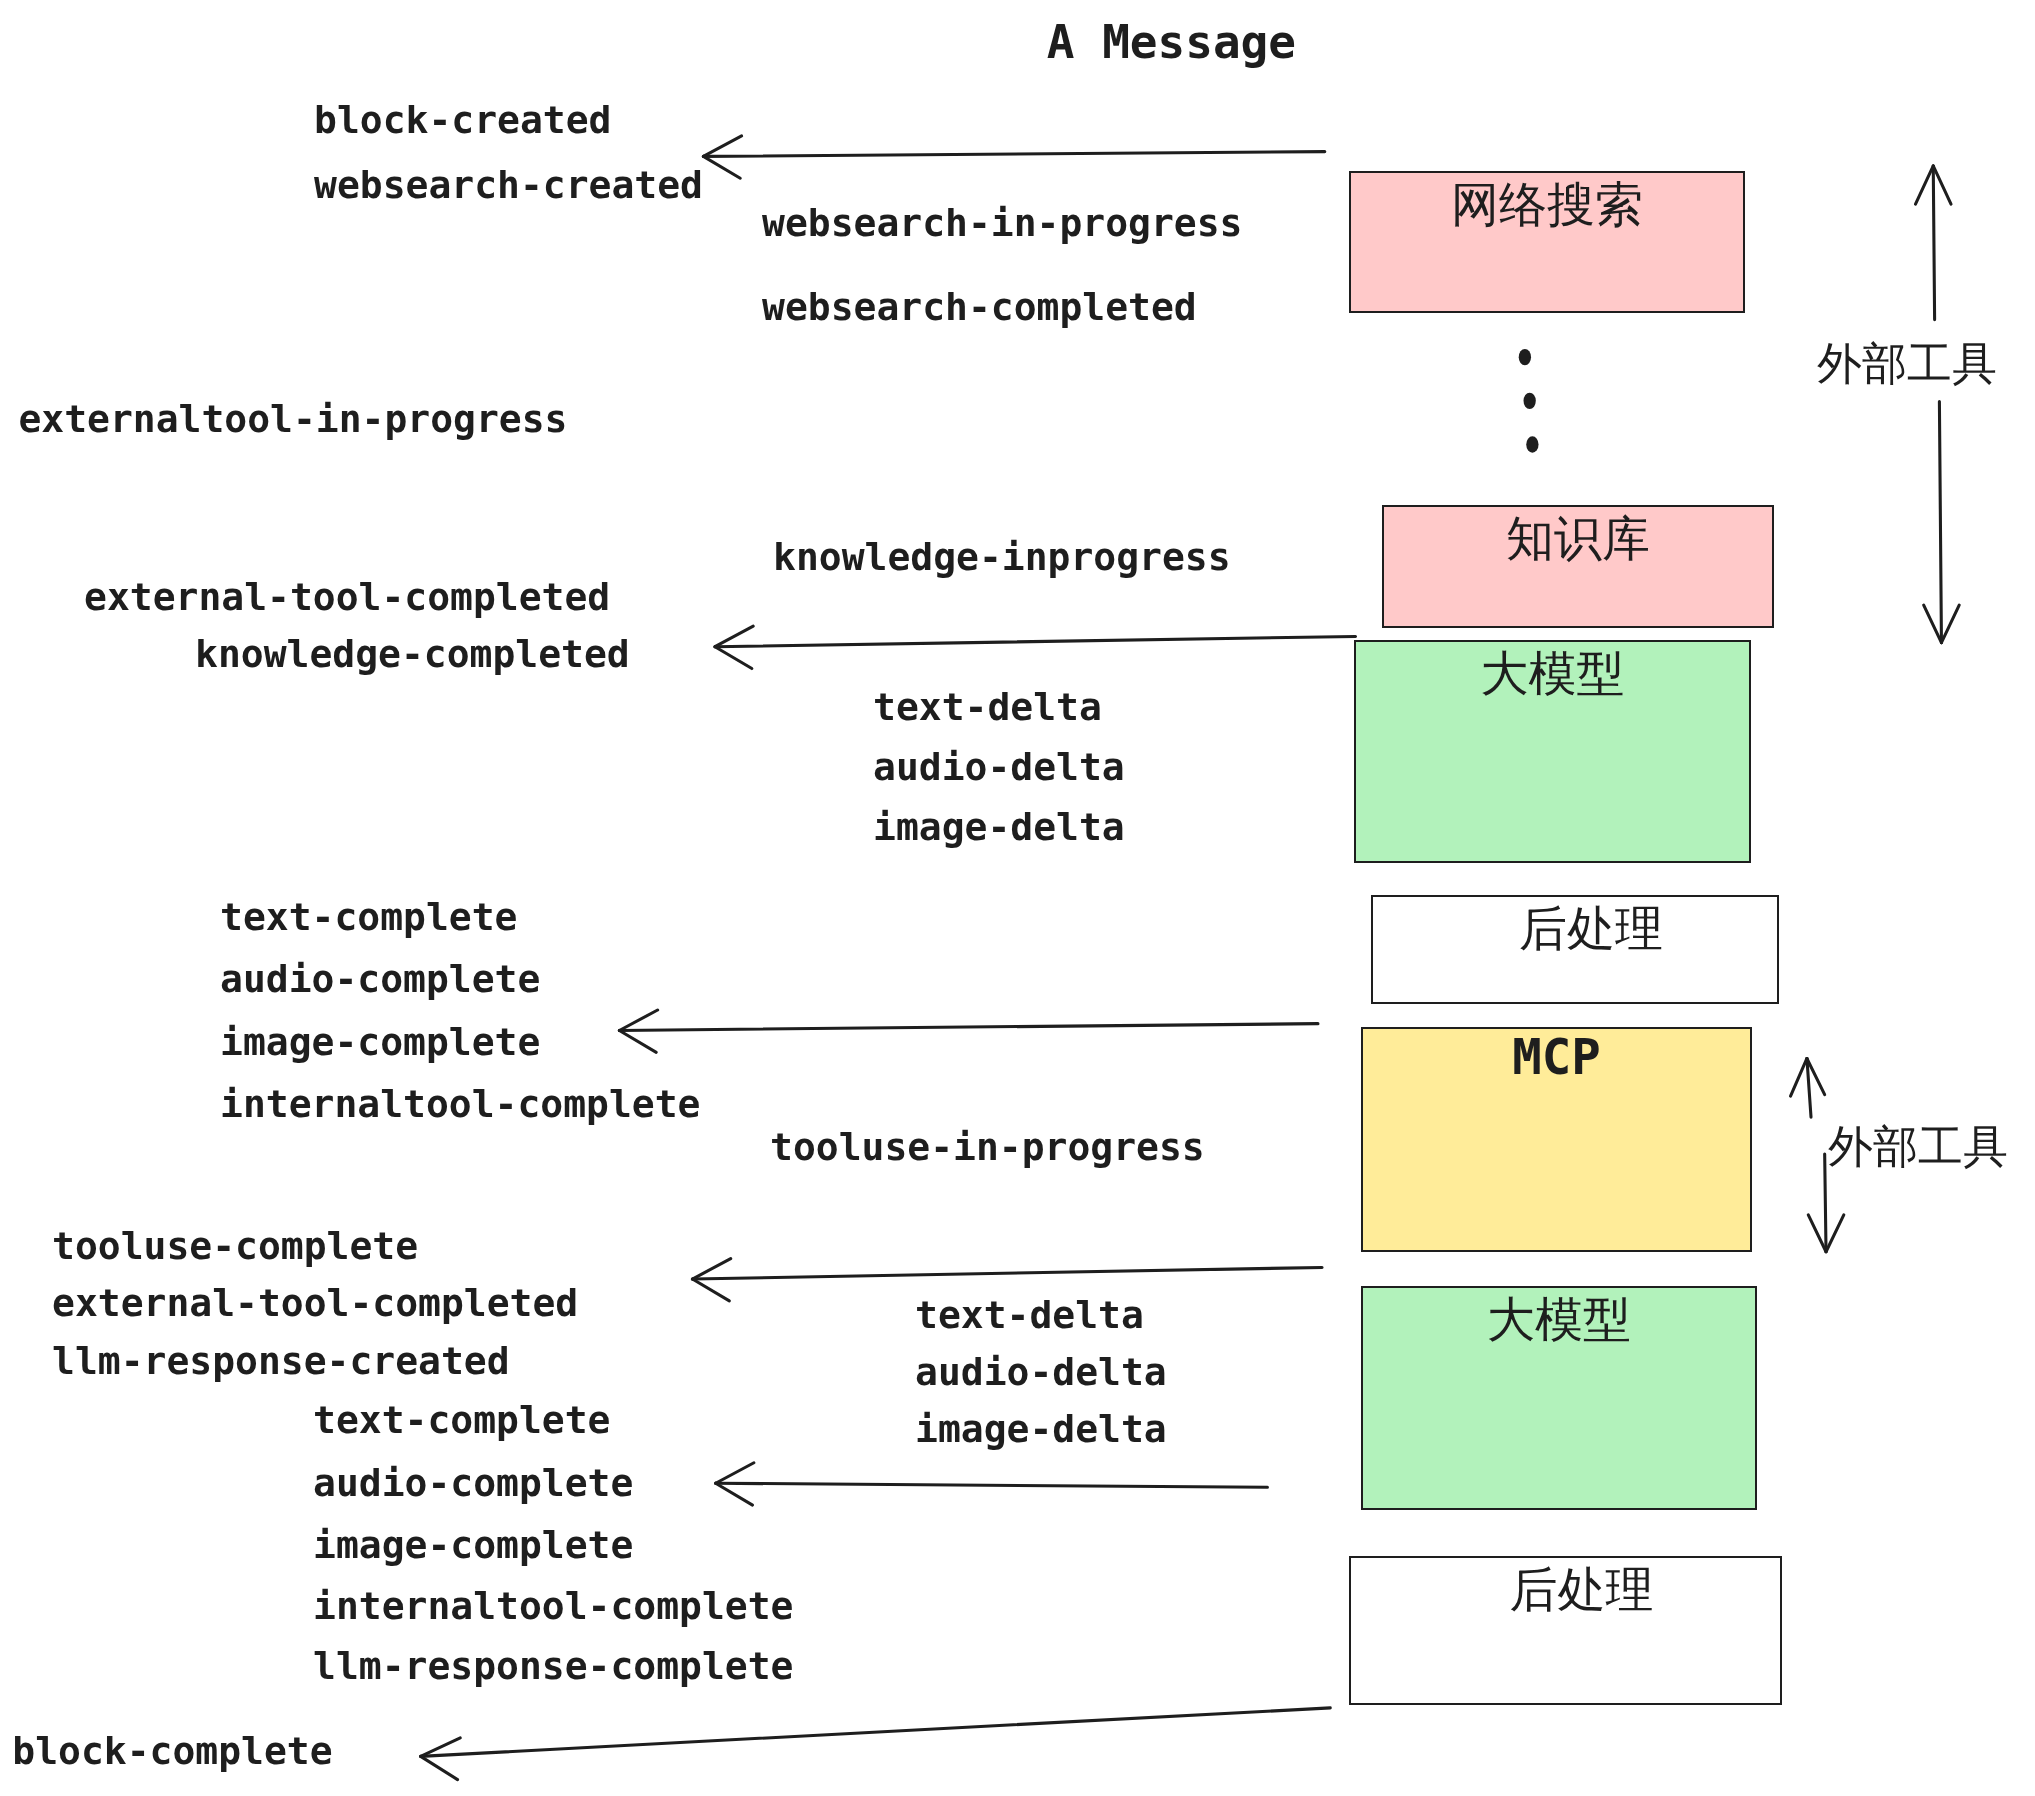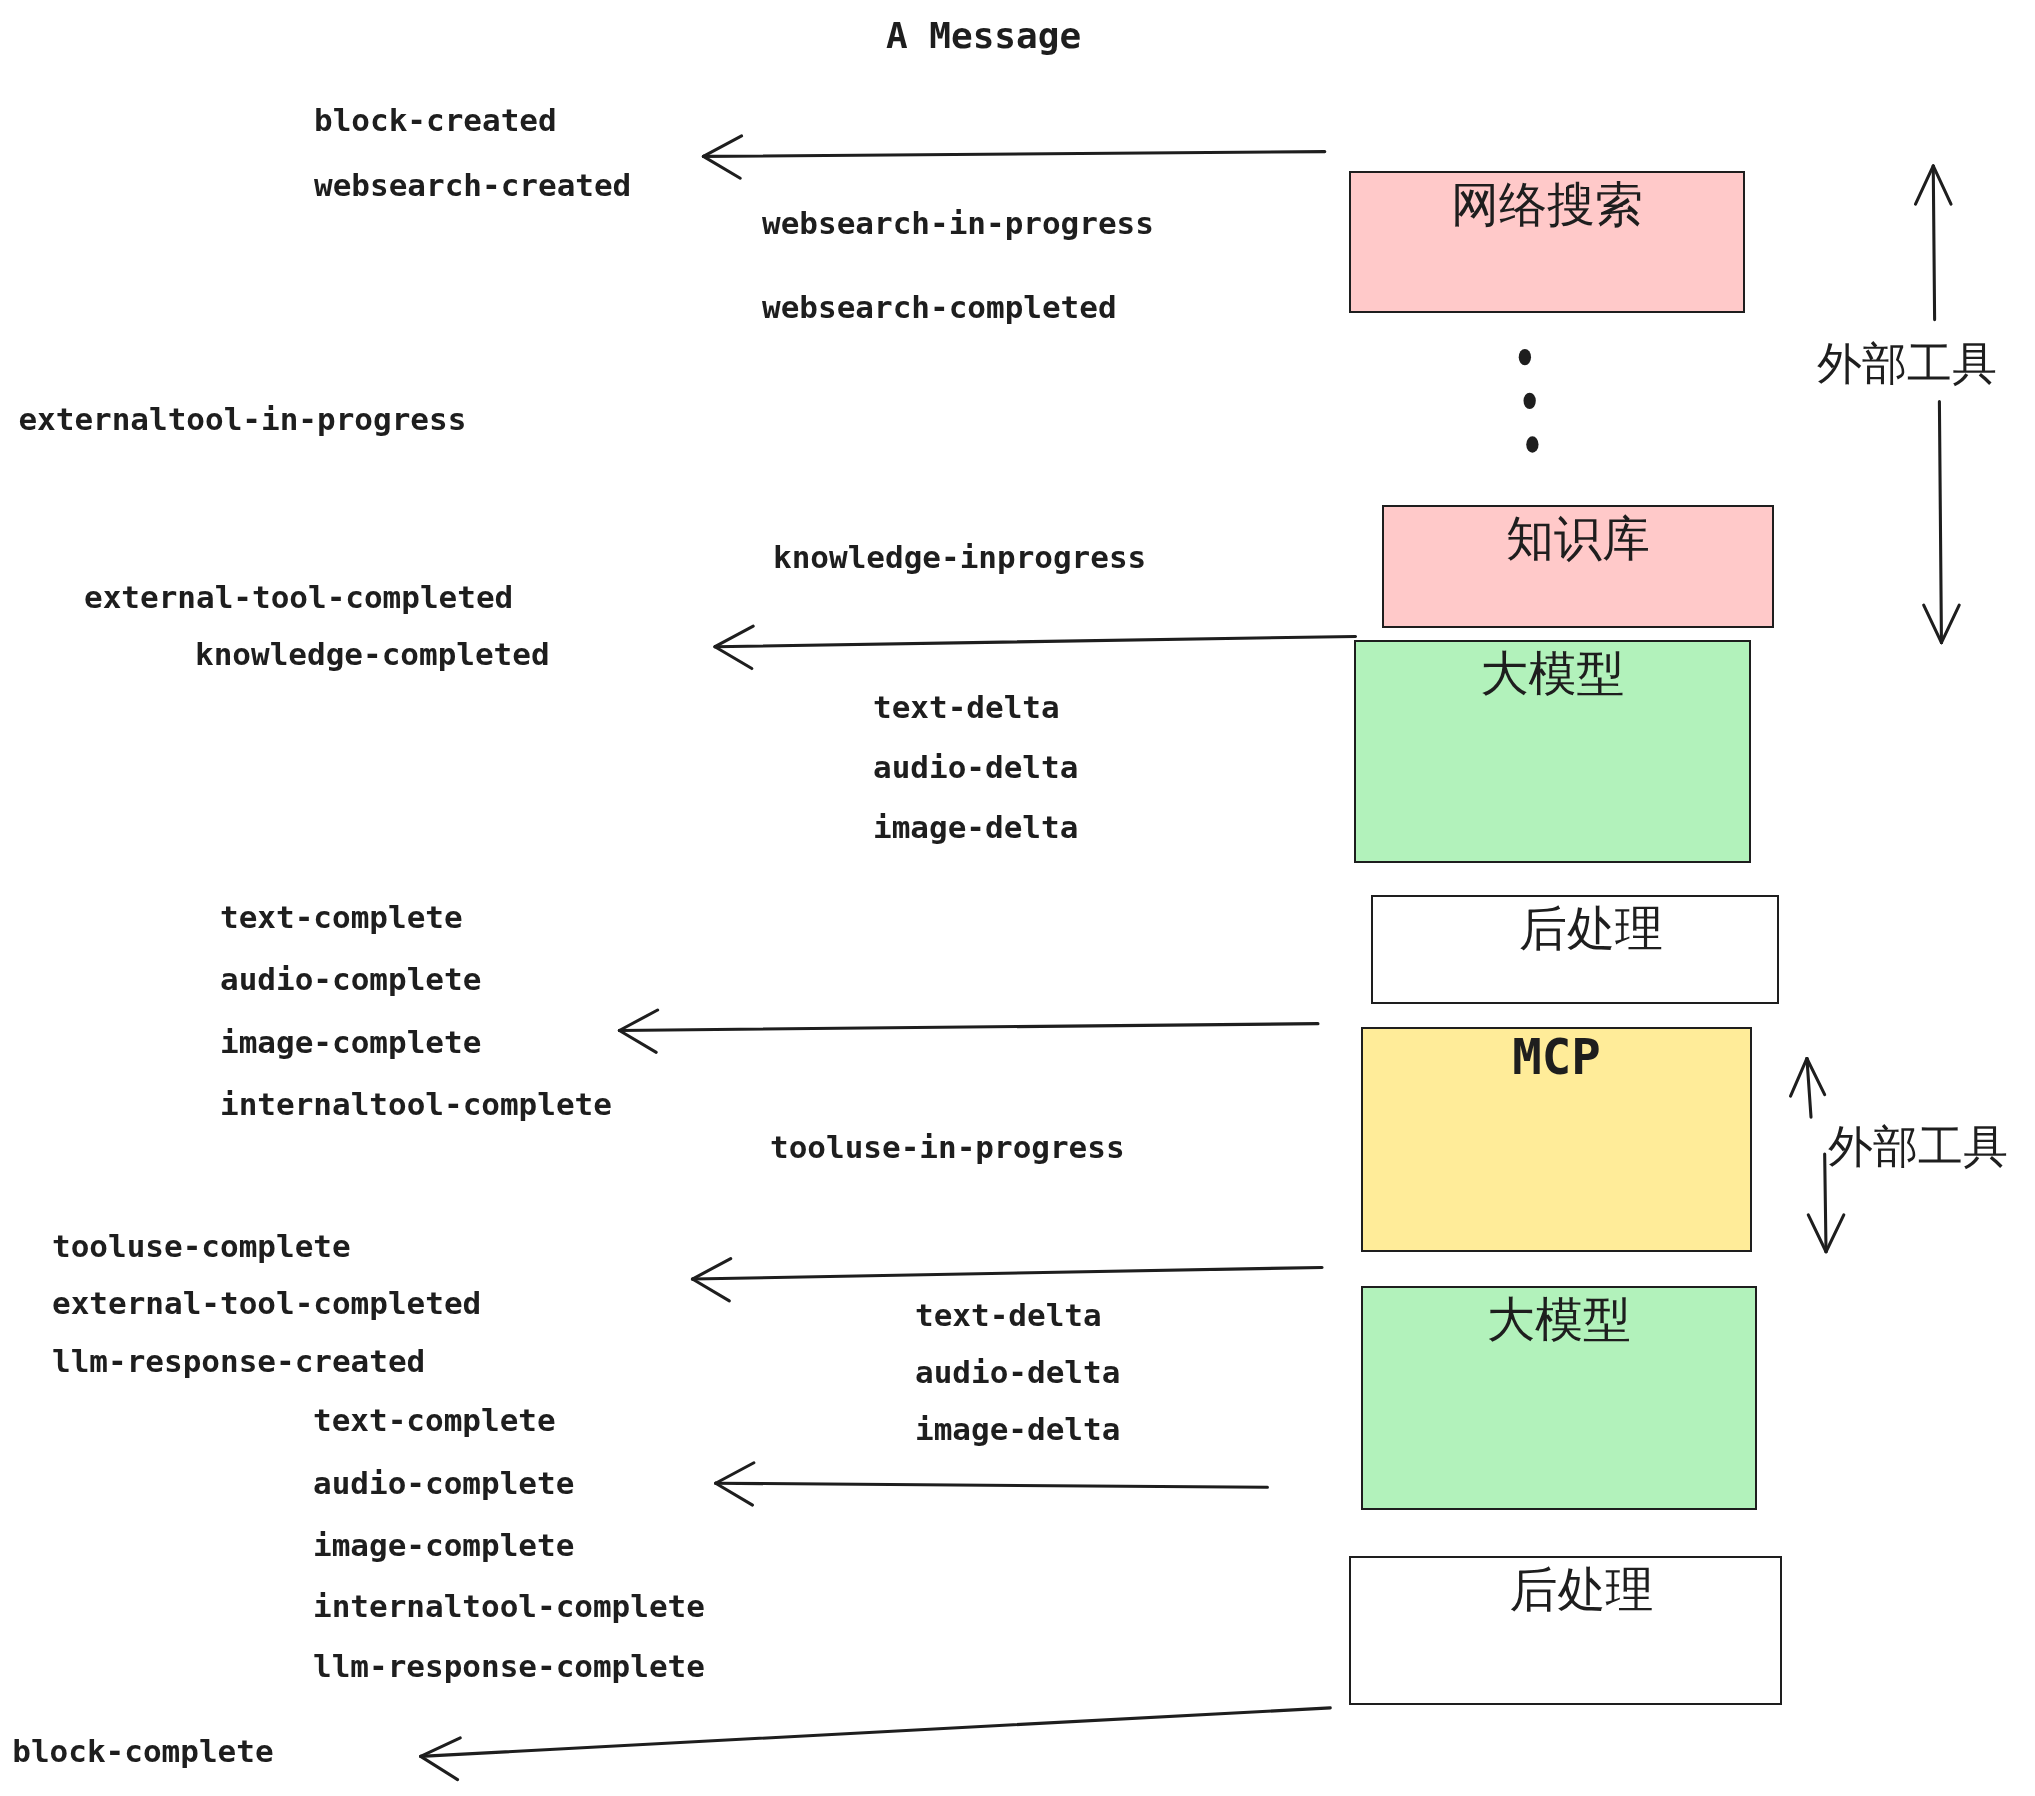--- a/index.html
+++ b/index.html
@@ -22,33 +22,33 @@
 
   #arrow-layer { position: absolute; left: 0; top: 0; z-index: 1; }
   #arrow-layer path { stroke: var(--color-stroke); stroke-width: 4.5; fill: none; stroke-linecap: round; stroke-linejoin: round; }
   #arrow-layer ellipse { fill: var(--color-stroke); stroke: none; }
 
   .evt {
     position: absolute;
     transform: translateY(-50%);
     white-space: nowrap;
     font-family: "DejaVu Sans Mono", monospace;
-    font-size: 31px;
+    font-size: 38px;
     font-weight: bold;
     color: var(--color-text);
     z-index: 2;
     letter-spacing: 0;
   }
 
   .title {
     position: absolute;
     left: 886px; top: 15px; width: 410px;
-    text-align: left;
-    font-family: "DejaVu Sans Mono", monospace;
-    font-size: 36px;
+    text-align: right;
+    font-family: "DejaVu Sans Mono", monospace;
+    font-size: 46px;
     font-weight: bold;
     color: var(--color-text);
     z-index: 2;
     white-space: nowrap;
   }
 
   .box {
     position: absolute;
     border: 2.7px solid var(--color-stroke);
     display: flex;

